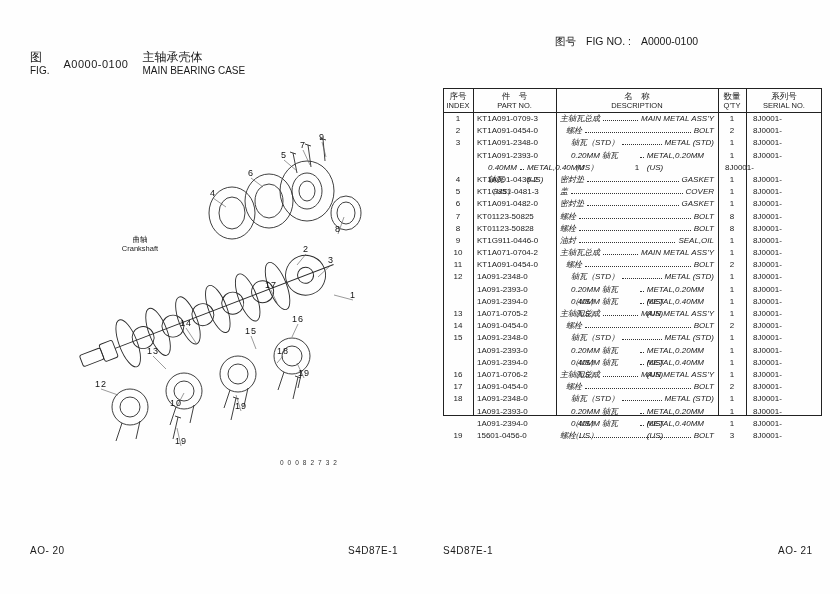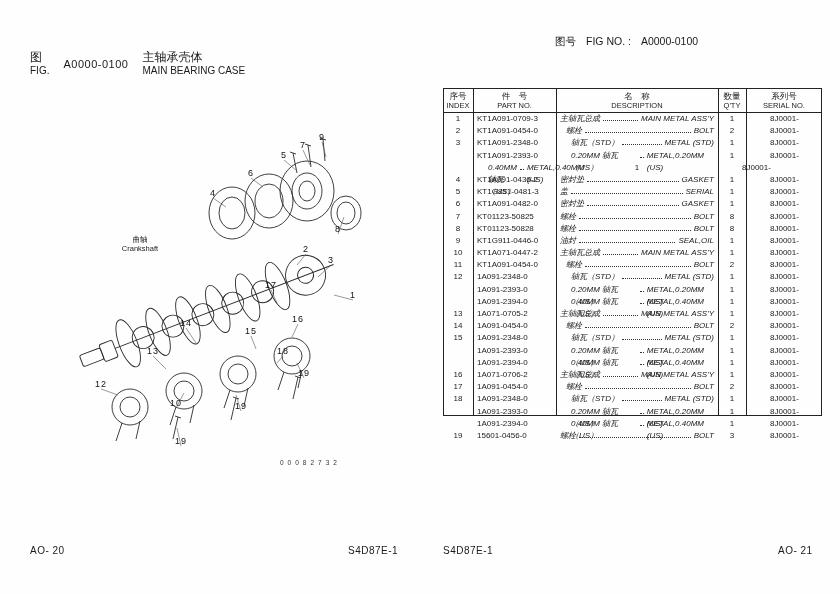--- a/index.html
+++ b/index.html
@@ -35,21 +35,21 @@
   }
   .vline { position:absolute; top:0; bottom:0; width:1px; background:#222; }
   .thead { border-bottom:1px solid #222; padding:2px 0 1px; }
   .hrow { display:grid; grid-template-columns:30px 83px 162px 28px 76px; line-height:10px; text-align:center; }
   .hrow.cn { font-size:8.5px; }
   .hrow.en { font-size:7.5px; }
   .trow { display:grid; grid-template-columns:30px 83px 162px 28px 76px; line-height:12.2px; height:12.2px; }
   .trow .idx { text-align:center; }
   .trow .part { padding-left:4px; }
   .trow .qty { text-align:center; }
-  .trow .ser { padding-left:24px; }
+  .trow .ser { padding-left:7px; }
   .desc { display:flex; align-items:baseline; padding:0 4px;font-style:italic; }
   .desc .cn.ind1 { padding-left:6px; }
   .desc .cn.ind2 { padding-left:11px; }
   .desc .dots { flex:1; min-width:4px; border-bottom:1px dotted #333; margin:0 3px 3px; }
 
   
   .footer-item { position:absolute; top:545px; font-size:10px; letter-spacing:0.5px; }
 </style>
 </head>
 <body>
@@ -279,21 +279,21 @@
           </div>
           <div class="qty">1</div>
           <div class="ser">8J0001-</div>
         </div>
         <div class="trow">
           <div class="idx">5</div>
           <div class="part">KT1G851-0481-3</div>
           <div class="desc">
             <span class="cn ind0">盖</span>
             <span class="dots"></span>
-            <span class="en">SERIAL</span>
+            <span class="en">COVER</span>
           </div>
           <div class="qty">1</div>
           <div class="ser">8J0001-</div>
         </div>
         <div class="trow">
           <div class="idx">6</div>
           <div class="part">KT1A091-0482-0</div>
           <div class="desc">
             <span class="cn ind0">密封垫</span>
             <span class="dots"></span>
@@ -330,21 +330,21 @@
           <div class="desc">
             <span class="cn ind0">油封</span>
             <span class="dots"></span>
             <span class="en">SEAL,OIL</span>
           </div>
           <div class="qty">1</div>
           <div class="ser">8J0001-</div>
         </div>
         <div class="trow">
           <div class="idx">10</div>
-          <div class="part">KT1A071-0447-2</div>
+          <div class="part">KT1A071-0704-2</div>
           <div class="desc">
             <span class="cn ind0">主轴瓦总成</span>
             <span class="dots"></span>
             <span class="en">MAIN METAL ASS'Y</span>
           </div>
           <div class="qty">1</div>
           <div class="ser">8J0001-</div>
         </div>
         <div class="trow">
           <div class="idx">11</div>

